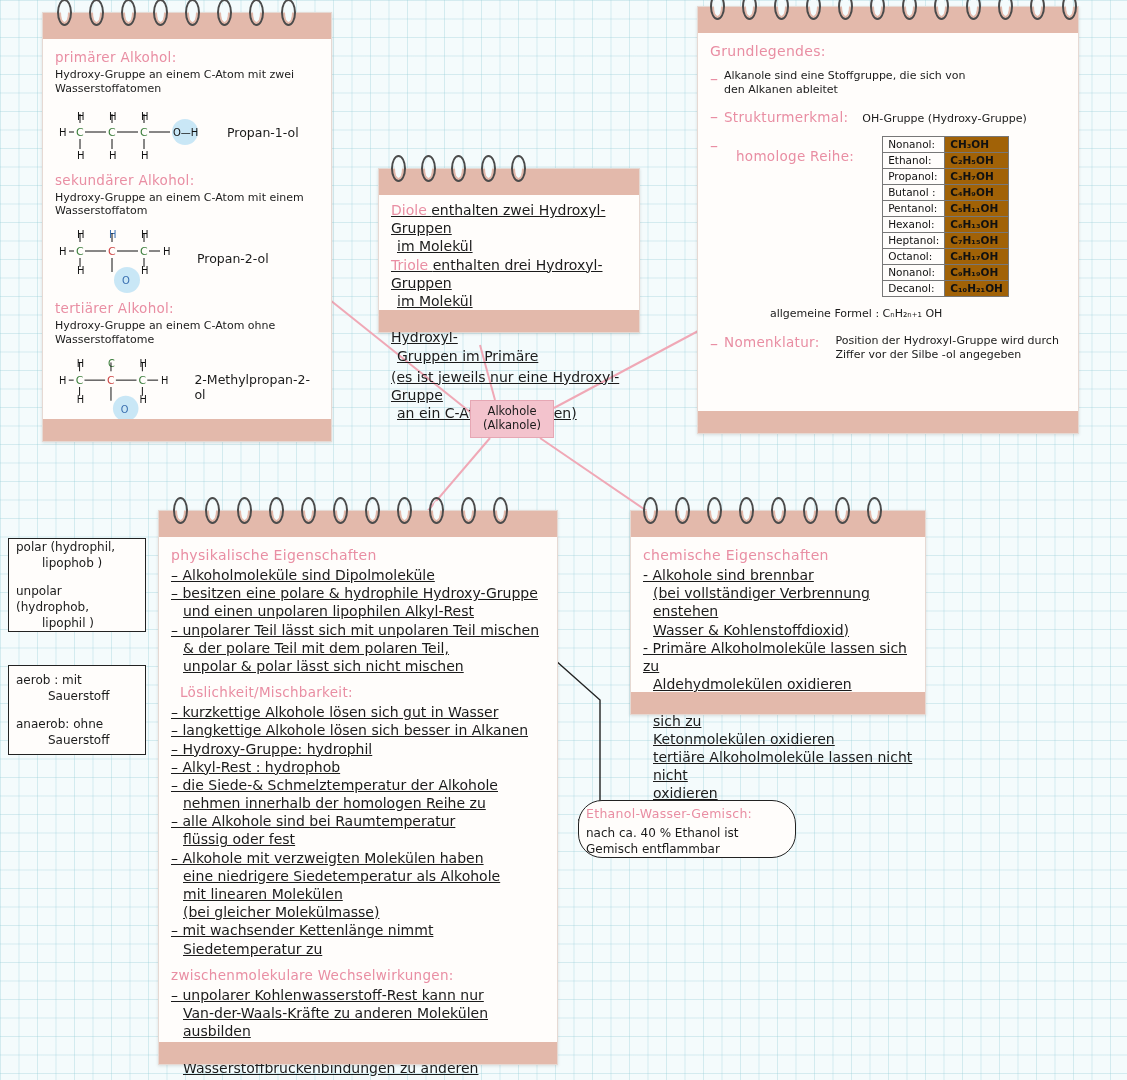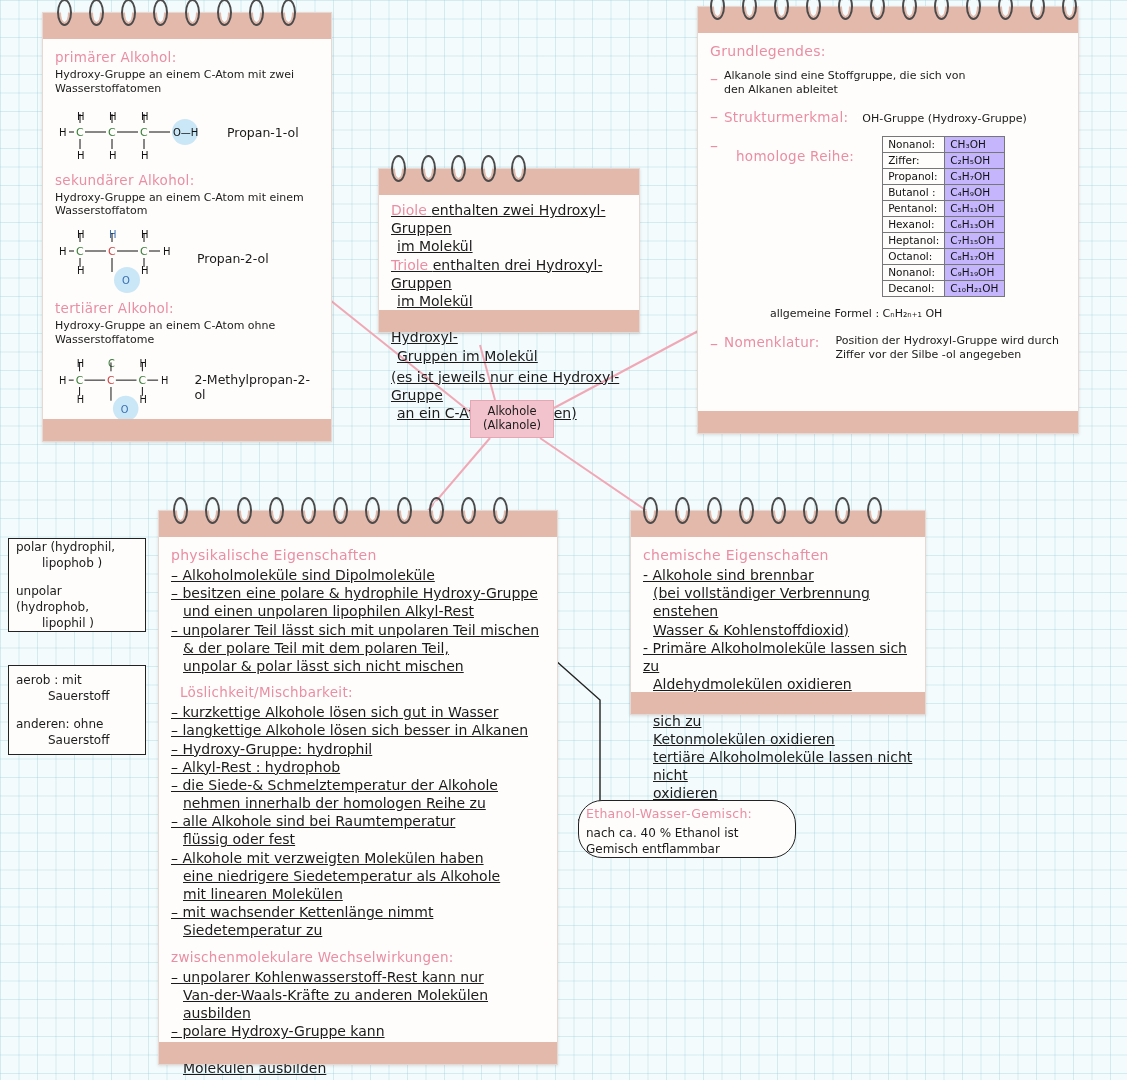--- a/index.html
+++ b/index.html
@@ -56,21 +56,21 @@
   
   .boxed {
     position:absolute; background:#fffdfb; border:1.5px solid #222;
     font-size:12px; color:#1b1b1b; line-height:1.35; padding:5px 7px;
   }
 
   
   table.homolog { border-collapse:collapse; font-size:10.5px; }
   table.homolog td { border:1px solid #777; padding:1.5px 5px; color:#111; }
   table.homolog td.name { background:#fffdfb; width:62px; }
-  table.homolog td.form { background:#c4b5fd; width:58px; }
+  table.homolog td.form { background:#a16207; width:58px;font-weight:bold; }
 
   
   .mol { position:relative; }
   .mol svg { display:block; }
 
   .inline-label { font-size:12.5px; color:#1b1b1b; }
 </style>
 </head>
 <body>
 
@@ -209,21 +209,21 @@
       <div class="ring" style="left:132px"></div>
     </div>
   </div>
   <div class="note-body" style="padding-top:6px;">
     <div id="polyol-lines">
         <div class="t-sm"><span style="color: rgb(233, 142, 163);">Diole </span><span>enthalten zwei Hydroxyl-Gruppen</span></div>
         <div class="t-sm" style="margin-left: 6px;"><span>im Molekül</span></div>
         <div class="t-sm"><span style="color: rgb(233, 142, 163);">Triole </span><span>enthalten drei Hydroxyl-Gruppen</span></div>
         <div class="t-sm" style="margin-left: 6px;"><span>im Molekül</span></div>
         <div class="t-sm"><span style="color: rgb(233, 142, 163);">Polyole </span><span>enthalten mehrere Hydroxyl-</span></div>
-        <div class="t-sm" style="margin-left: 6px;"><span>Gruppen im Molekül</span></div>
+        <div class="t-sm" style="margin-left: 6px;"><span>Gruppen im Primäre</span></div>
       </div>
     <div class="t-sm" style="margin-top:3px;">(es ist jeweils nur eine Hydroxyl-Gruppe</div>
     <div class="t-sm" style="margin-left:6px;">an ein C-Atom gebunden)</div>
   </div>
   <div class="note-bottom" style="position:absolute;bottom:0;left:0;right:0;"></div>
 </div>
 
 <div class="note" style="left:697px; top:6px; width:382px; height:428px;">
   <div class="note-top">
     <div class="rings">
@@ -261,21 +261,21 @@
     <div style="display:flex; gap:6px; margin-top:10px; align-items:flex-start;">
       <span class="dash">–</span>
       <span class="h-pink" style="margin:12px;">homologe Reihe:</span>
       <table class="homolog" style="margin-left:10px;">
         <tbody id="homolog-body">
             <tr>
               <td class="name">Nonanol:</td>
               <td class="form">CH₃OH</td>
             </tr>
             <tr>
-              <td class="name">Ziffer:</td>
+              <td class="name">Ethanol:</td>
               <td class="form">C₂H₅OH</td>
             </tr>
             <tr>
               <td class="name">Propanol:</td>
               <td class="form">C₃H₇OH</td>
             </tr>
             <tr>
               <td class="name">Butanol :</td>
               <td class="form">C₄H₉OH</td>
             </tr>
@@ -362,20 +362,21 @@
       </div>
 
     <div id="phys-sub2">
         <div class="t-sm">– die Siede-&amp; Schmelztemperatur der Alkohole</div>
         <div class="t-sm" style="margin-left: 12px;">nehmen innerhalb der homologen Reihe zu</div>
         <div class="t-sm">– alle Alkohole sind bei Raumtemperatur</div>
         <div class="t-sm" style="margin-left: 12px;">flüssig oder fest</div>
         <div class="t-sm">– Alkohole mit verzweigten Molekülen haben</div>
         <div class="t-sm" style="margin-left: 12px;">eine niedrigere Siedetemperatur als Alkohole</div>
         <div class="t-sm" style="margin-left: 12px;">mit linearen Molekülen</div>
+        <div class="t-sm" style="margin-left: 12px;">(bei gleicher Molekülmasse)</div>
         <div class="t-sm">– mit wachsender Kettenlänge nimmt</div>
         <div class="t-sm" style="margin-left: 12px;">Siedetemperatur zu</div>
       </div>
 
     <div class="h-pink" style="margin-top:9px;">zwischenmolekulare Wechselwirkungen:</div>
     <div id="phys-sub3">
         <div class="t-sm">– unpolarer Kohlenwasserstoff-Rest kann nur</div>
         <div class="t-sm" style="margin-left: 12px;">Van-der-Waals-Kräfte zu anderen Molekülen</div>
         <div class="t-sm" style="margin-left: 12px;">ausbilden</div>
         <div class="t-sm">– polare Hydroxy-Gruppe kann</div>
@@ -419,21 +420,21 @@
 <div class="boxed" style="left:8px; top:538px; width:138px; height:94px; display:flex; flex-direction:column; justify-content:center;">
   <div>polar (hydrophil,</div>
   <div style="margin-left:26px;">lipophob )</div>
   <div style="margin-top:12px;">unpolar (hydrophob,</div>
   <div style="margin-left:26px;">lipophil )</div>
 </div>
 
 <div class="boxed" style="left:8px; top:665px; width:138px; height:90px; display:flex; flex-direction:column; justify-content:center;">
   <div>aerob : mit</div>
   <div style="margin-left:32px;">Sauerstoff</div>
-  <div style="margin-top:12px;">anderen: ohne</div>
+  <div style="margin-top:12px;">anaerob: ohne</div>
   <div style="margin-left:32px;">Sauerstoff</div>
 </div>
 
 <div class="boxed" style="left:578px; top:800px; width:218px; height:58px;border-radius:24px;">
   <div class="h-pink" style="margin:0 0 2px 0; font-size:12.5px;">Ethanol-Wasser-Gemisch:</div>
   <div>nach ca. 40 % Ethanol ist</div>
   <div>Gemisch entflammbar</div>
 </div>
 
 </body></html>

